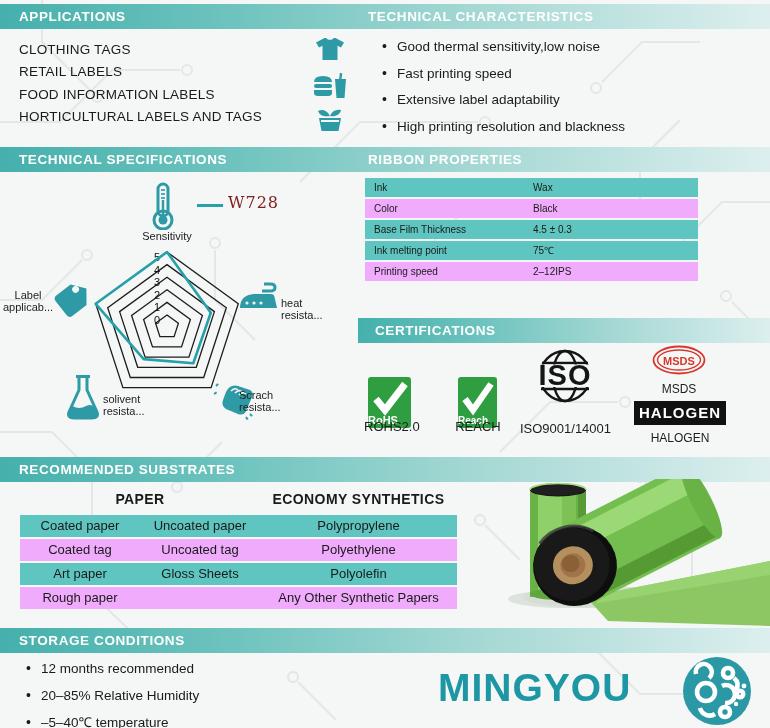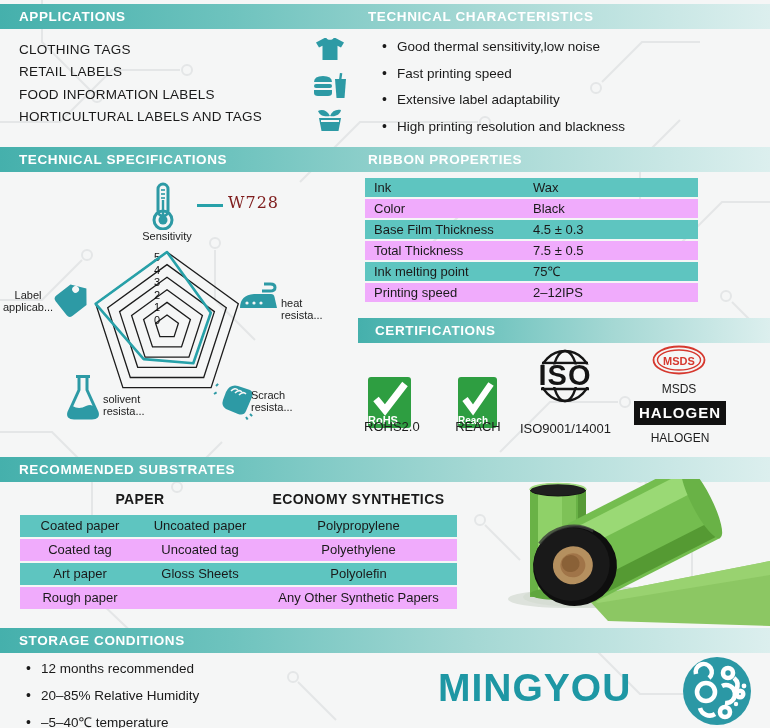--- a/index.html
+++ b/index.html
@@ -12,21 +12,21 @@
   .applist{position:absolute;left:19px;top:39px;}
   .applist .item{font-size:13.5px;letter-spacing:.2px;height:22.4px;line-height:22.4px;white-space:nowrap;}
   ul.blist{list-style:none;margin:0;padding:0;position:absolute;}
   ul.blist li{font-size:13.5px;margin-bottom:10.5px;white-space:nowrap;}
   ul.blist li::before{content:"•";margin-right:10px;font-size:14px;}
   .ringnum{font:11px "Liberation Sans",sans-serif;fill:#111;}
   .axlabel{position:absolute;font-size:11px;line-height:11.5px;color:#222;}
   .legend-line{position:absolute;width:26px;height:3px;background:#27a1a9;}
   .legend-text{position:absolute;font-family:"DejaVu Serif",serif;font-size:16px;letter-spacing:1px;color:#7f1d1d;}
   .rp-table{position:absolute;left:365px;top:178px;width:333px;}
-  .rp-row{display:flex;height:19px;line-height:19px;margin-bottom:2px;font-size:13px;}
+  .rp-row{display:flex;height:19px;line-height:19px;margin-bottom:2px;font-size:10px;}
   .rp-row .c1{width:168px;padding-left:9px;box-sizing:border-box;}
   .rp-row .c2{flex:1;}
   .row-teal{background:#5ec5c0;}
   .row-light{background:#f0abfc;}
   .cert-label{position:absolute;font-size:13px;color:#1d1d1d;white-space:nowrap;}
   .badge{position:absolute;background:#2e9e41;border-radius:3px;color:#fff;text-align:left;margin-top:21px;}
   .badge .bt{font-weight:bold;position:absolute;bottom:2px;width:100%;}
   .halobox{position:absolute;background:#111;color:#fff;font-weight:bold;font-size:15px;letter-spacing:1px;
            line-height:24px;text-align:center;}
   .sub-heads{position:absolute;left:20px;top:491px;display:flex;font-weight:bold;font-size:14px;}
@@ -179,21 +179,21 @@
       <path d="M23 15 Q27 11 30 14"></path>
       <path d="M27 17 Q31 13 34 16"></path>
   </g>
   <g stroke="#2d9aa5" stroke-width="2" fill="none">
     <path d="M4 8 L8 4" stroke-dasharray="3 3"></path>
       <path d="M2 16 L7 13" stroke-dasharray="3 3"></path>
     <path d="M38 36 L42 40" stroke-dasharray="3 3"></path>
       <path d="M34 39 L36 42" stroke-dasharray="3 3"></path>
   </g>
 </svg>
-<div class="axlabel" style="left:251px;top:390px;">
+<div class="axlabel" style="left:239px;top:390px;">
   <span>Scrach</span><br>
   <span>resista...</span>
 </div>
 
 <svg class="abs" width="34" height="46" style="left:66px;top:374px;" viewBox="0 0 34 46">
   <path d="M13 3 V16 L3 38 Q1 44 8 44 H26 Q33 44 31 38 L21 16 V3" fill="none" stroke="#2d9aa5" stroke-width="3" stroke-linejoin="round"></path>
   <path d="M6.5 32 Q13 36 20 32 Q26 29 29.5 34 L31 38 Q33 44 26 44 H8 Q1 44 3 38 Z" fill="#2d9aa5"></path>
   <rect x="10" y="1" width="14" height="3" fill="#2d9aa5"></rect>
 </svg>
 <div class="axlabel" style="left:103px;top:394px;">
@@ -217,24 +217,20 @@
     <div class="c1">Ink</div>
     <div class="c2">Wax</div>
   </div>
   <div class="rp-row row-light">
     <div class="c1">Color</div>
     <div class="c2">Black</div>
   </div>
   <div class="rp-row row-teal">
     <div class="c1">Base Film Thickness</div>
     <div class="c2">4.5 ± 0.3</div>
-  </div>
-  <div class="rp-row row-light">
-    <div class="c1">Total Thickness</div>
-    <div class="c2">7.5 ± 0.5</div>
   </div>
   <div class="rp-row row-teal">
     <div class="c1">Ink melting point</div>
     <div class="c2">75℃</div>
   </div>
   <div class="rp-row row-light">
     <div class="c1">Printing speed</div>
     <div class="c2">2–12IPS</div>
   </div>
 </div>

